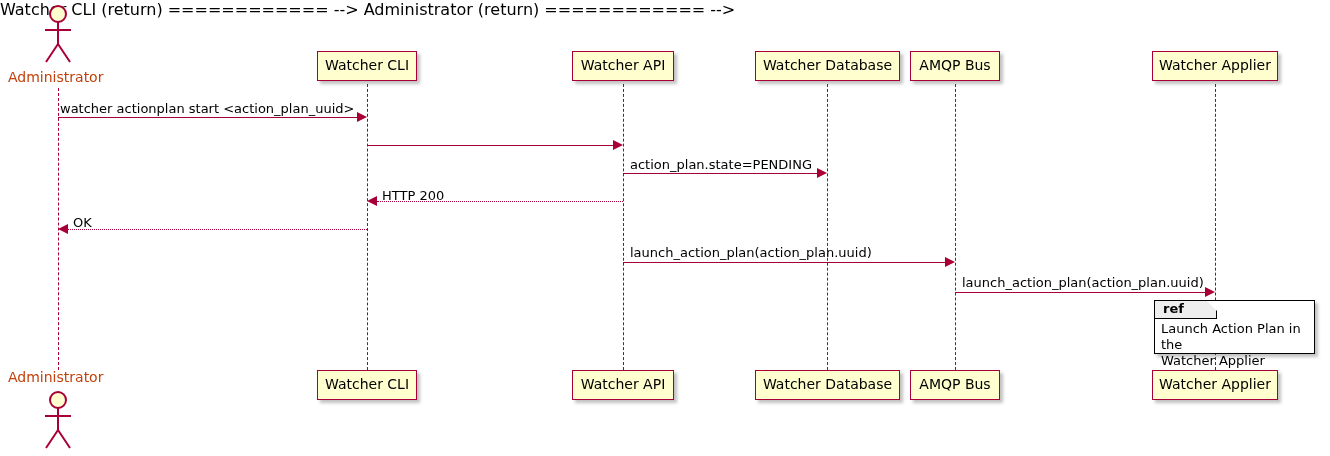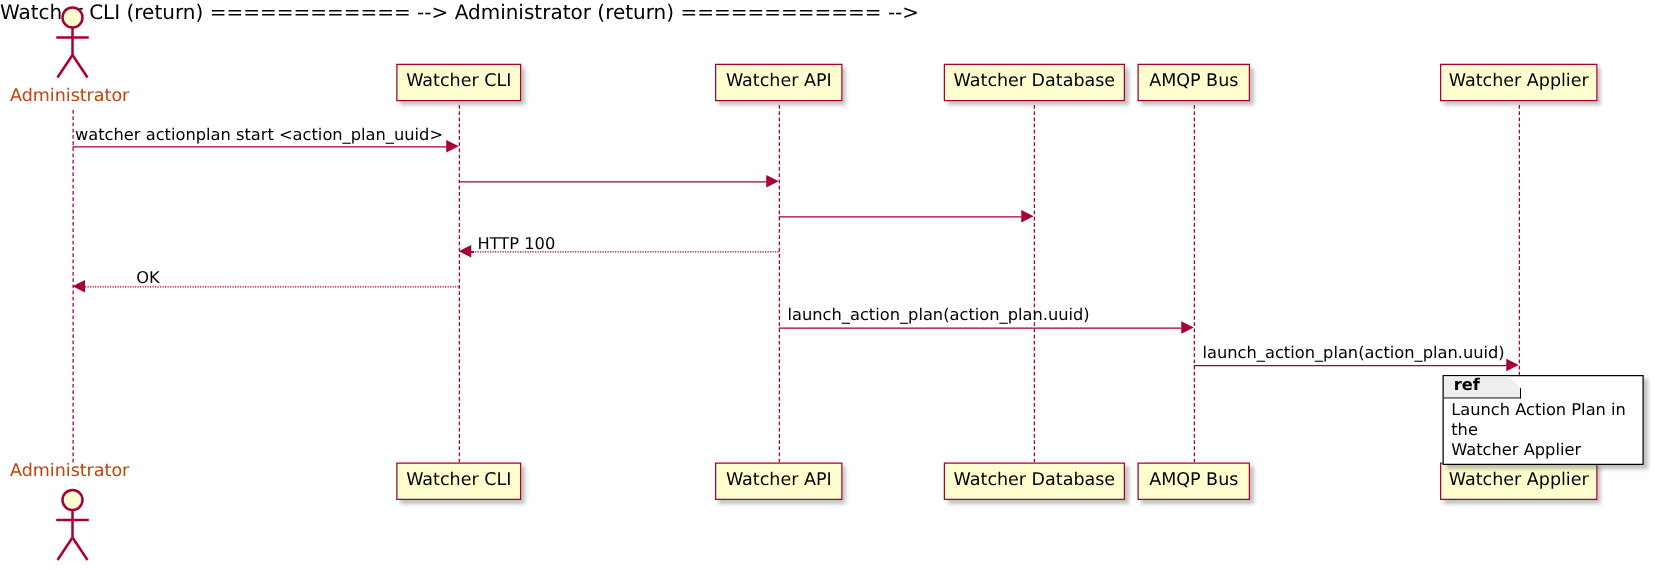--- a/index.html
+++ b/index.html
@@ -172,43 +172,44 @@
   
   <div class="msg-label" style="left:60px; top:101px;">watcher actionplan start &lt;action_plan_uuid&gt;</div>
   <div class="msg" style="left:58px; top:117px; width:300px;"></div>
   <div class="arrowhead right" style="left:357px; top:112px;"></div>
 
   
   <div class="msg" style="left:367px; top:145px; width:246px;"></div>
   <div class="arrowhead right" style="left:613px; top:140px;"></div>
 
   
+  <div class="msg-label" style="left:630px; top:157px;">action_plan.state=PENDING</div>
   <div class="msg" style="left:623px; top:173px; width:194px;"></div>
   <div class="arrowhead right" style="left:817px; top:168px;"></div>
 
    Watcher CLI (return) ============ --&gt;
-  <div class="msg-label" style="left:382px; top:188px;">HTTP 100</div>
+  <div class="msg-label" style="left:382px; top:188px;">HTTP 200</div>
   <div class="msg dotted" style="left:377px; top:201px; width:246px;"></div>
   <div class="arrowhead left" style="left:367px; top:196px;"></div>
 
    Administrator (return) ============ --&gt;
-  <div class="msg-label" style="left:73px; top:215px;margin-left:36px;">OK</div>
+  <div class="msg-label" style="left:73px; top:215px;">OK</div>
   <div class="msg dotted" style="left:68px; top:229px; width:299px;"></div>
   <div class="arrowhead left" style="left:58px; top:224px;"></div>
 
   
   <div class="msg-label" style="left:630px; top:245px;">launch_action_plan(action_plan.uuid)</div>
   <div class="msg" style="left:623px; top:262px; width:322px;"></div>
   <div class="arrowhead right" style="left:945px; top:257px;"></div>
 
   
   <div class="msg-label" style="left:962px; top:275px;">launch_action_plan(action_plan.uuid)</div>
   <div class="msg" style="left:955px; top:292px; width:250px;"></div>
   <div class="arrowhead right" style="left:1205px; top:287px;"></div>
 
   
-  <div class="ref-box" style="left:1154px; top:300px; width:161px; height:72px;">
+  <div class="ref-box" style="left:1154px; top:300px; width:161px; height:54px;">
     <div class="ref-tab">ref</div>
     <div class="ref-text">Launch Action Plan in the
 Watcher Applier</div>
   </div>
 
 </div>
 
 </body></html>

